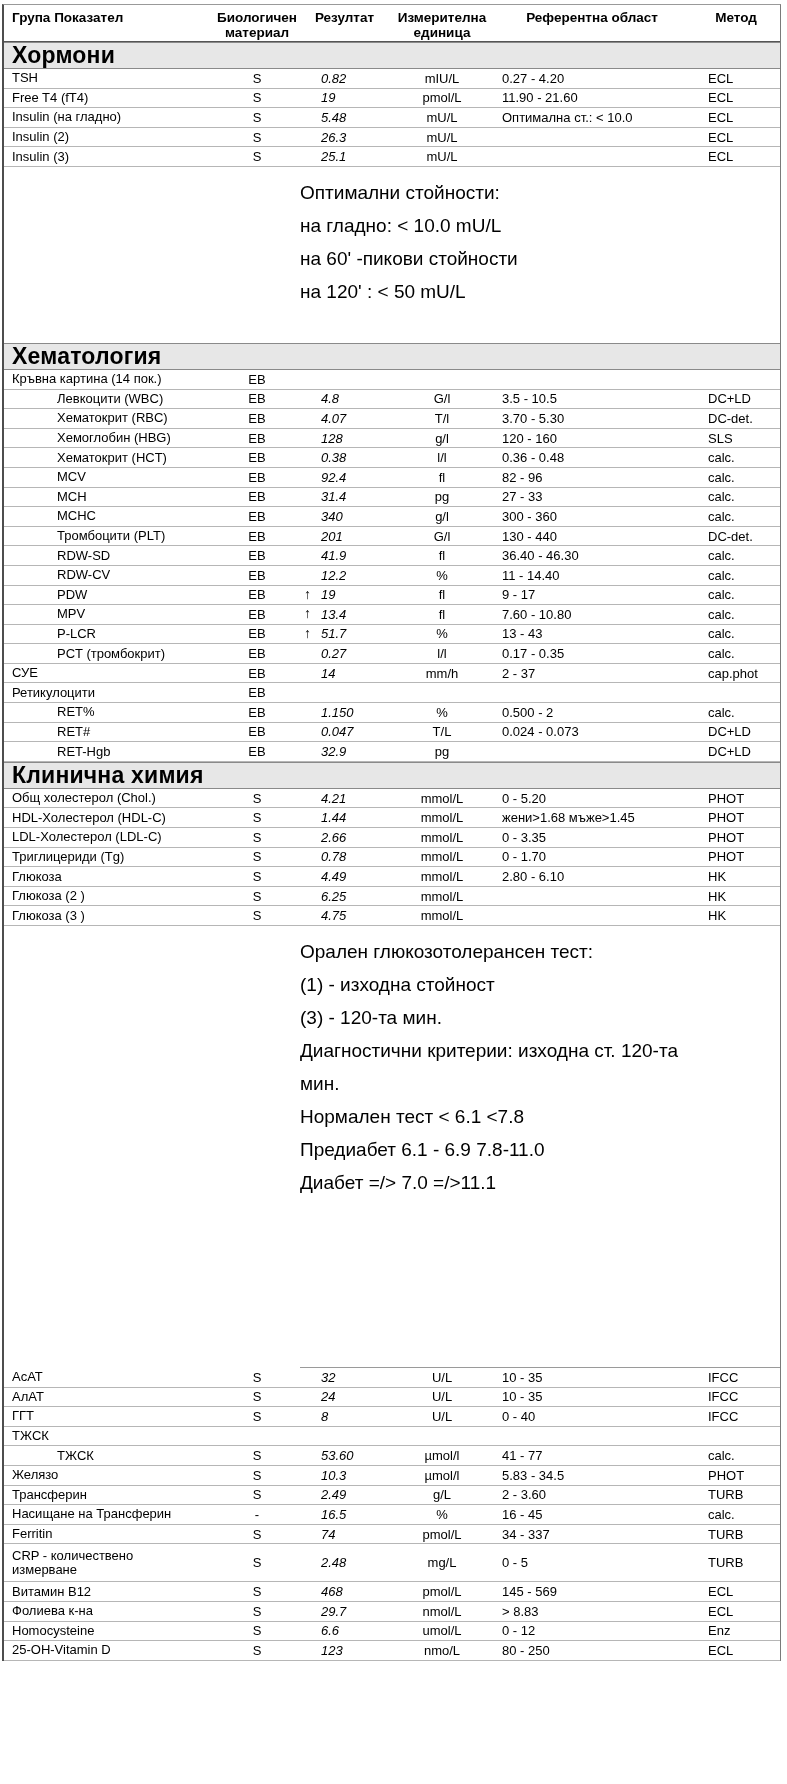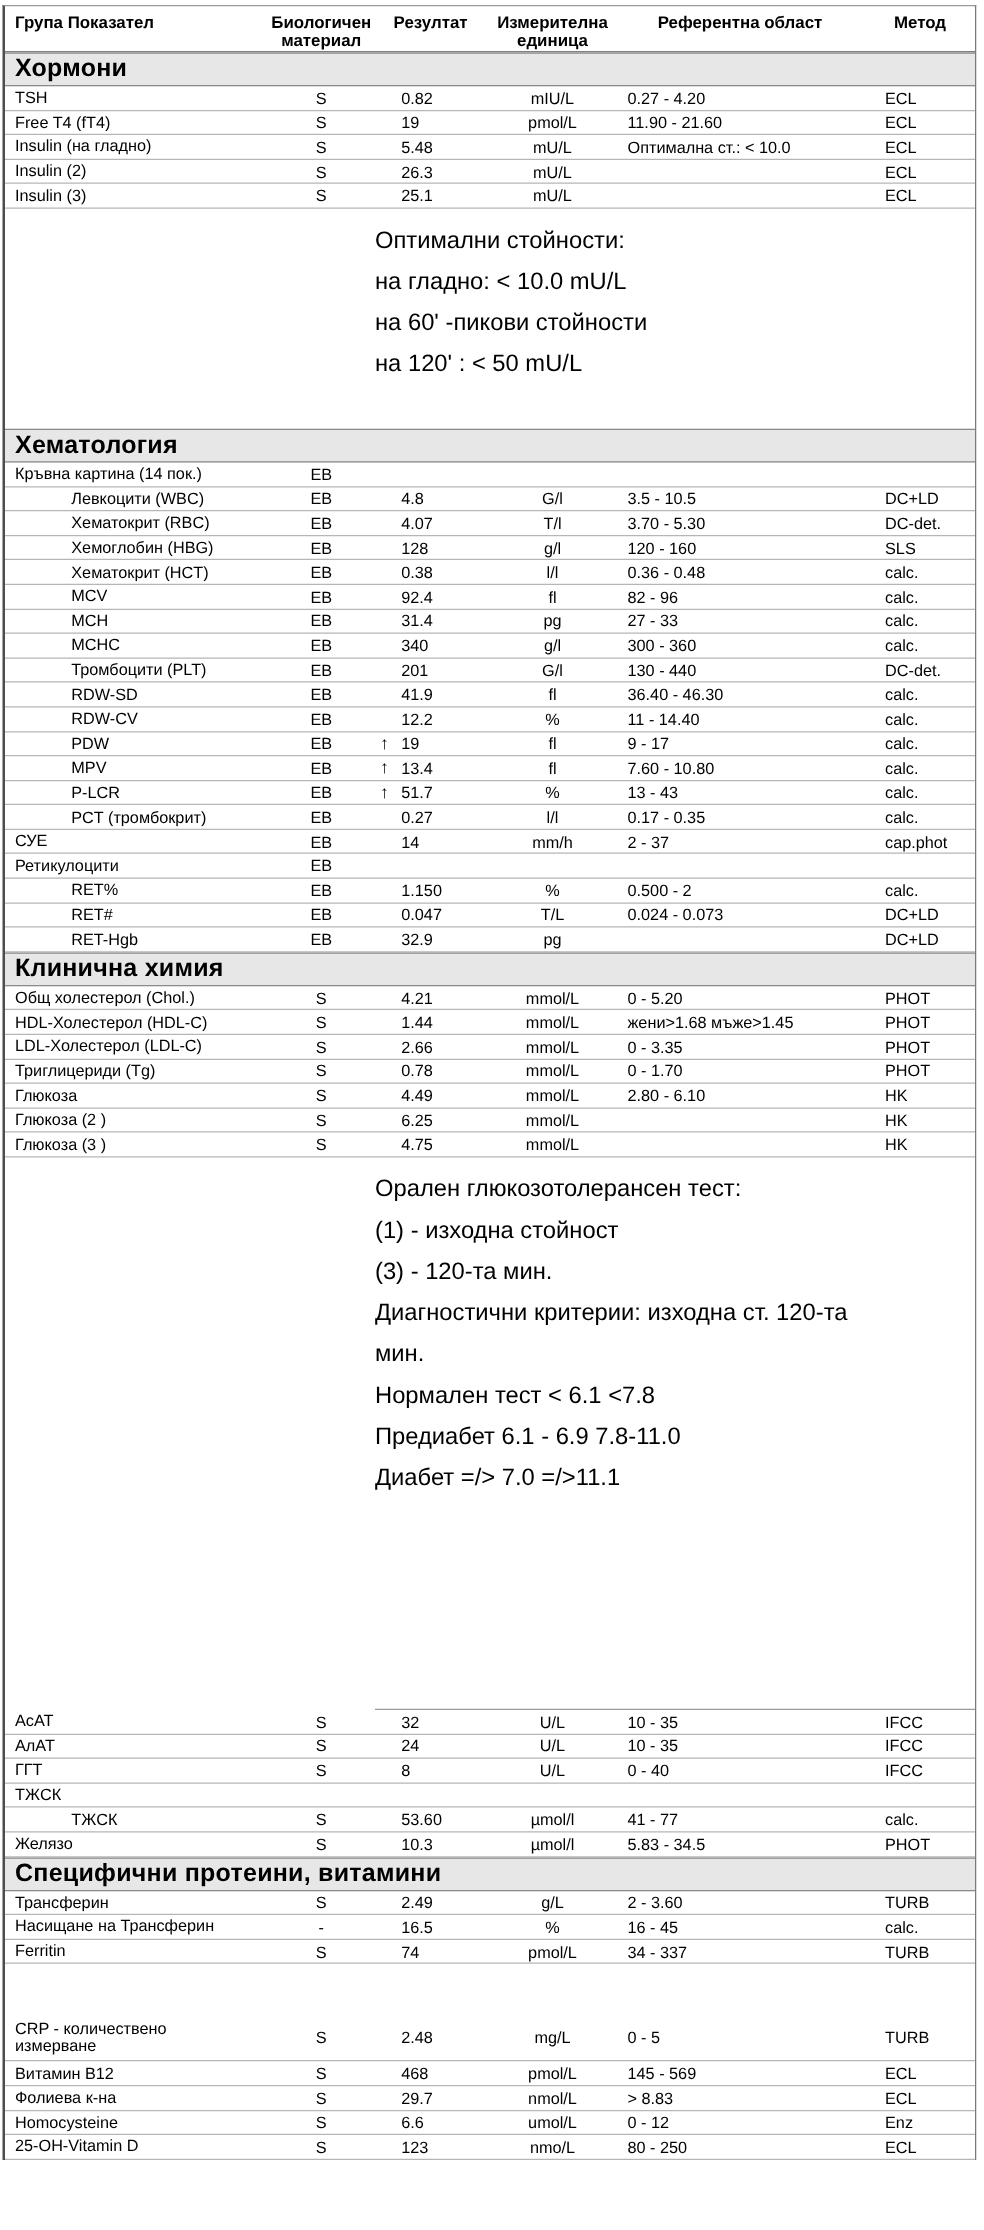--- a/index.html
+++ b/index.html
@@ -23,34 +23,34 @@
     border-bottom:1px solid #555;
     font-size:13.5px;font-weight:bold;
     align-items:start;padding-top:5px;
   }
   .hdr .cell{line-height:15px;}
   .h-name{padding-left:8px;text-align:left;}
   .h-c{text-align:center;}
   .sec-bar{
     height:27px;box-sizing:border-box;background:#e7e7e7;
     border-top:1px solid #8a8a8a;border-bottom:1px solid #8a8a8a;
-    font-size:20px;font-weight:bold;line-height:25px;padding-left:8px;
+    font-size:23px;font-weight:bold;line-height:25px;padding-left:8px;
     letter-spacing:.2px;
   }
   .row{
     height:19.6px;box-sizing:border-box;
     border-bottom:1px solid #b6b6b6;
     font-size:13px;
   }
-  .row.tall{height:38px;margin-top:40px;}
+  .row.tall{height:38px;}
   .c-name{padding-left:8px;white-space:nowrap;overflow:hidden;line-height:14px;}
   .c-name.wrap{white-space:normal;max-width:162px;}
   .c-name.indent{padding-left:26px;margin-left:27px;}
   .c-mat{text-align:center;}
-  .c-res{padding-left:24px;position:relative;}
+  .c-res{padding-left:24px;position:relative;font-style:italic;}
   .arrow-up{
     position:absolute;left:7px;top:50%;transform:translateY(-54%);
     font-weight:bold;font-size:14px;line-height:14px;
   }
   .c-unit{text-align:center;}
   .c-ref{padding-left:10px;white-space:nowrap;}
   .c-met{padding-left:16px;white-space:nowrap;}
   .note{
     position:relative;box-sizing:border-box;font-size:19px;line-height:33px;
     border-bottom:none;
@@ -393,21 +393,20 @@
         <div class="c-met">calc.</div>
       </div>
       <div class="grid row">
         <div class="c-name">Желязо</div>
         <div class="c-mat">S</div>
         <div class="c-res"><span class="res-val">10.3</span></div>
         <div class="c-unit">µmol/l</div>
         <div class="c-ref">5.83 - 34.5</div>
         <div class="c-met">PHOT</div>
       </div>
-      <div class="sec-bar">Специфични протеини, витамини</div>
       <div class="grid row">
         <div class="c-name">Трансферин</div>
         <div class="c-mat">S</div>
         <div class="c-res"><span class="res-val">2.49</span></div>
         <div class="c-unit">g/L</div>
         <div class="c-ref">2 - 3.60</div>
         <div class="c-met">TURB</div>
       </div>
       <div class="grid row">
         <div class="c-name">Насищане на Трансферин</div>

